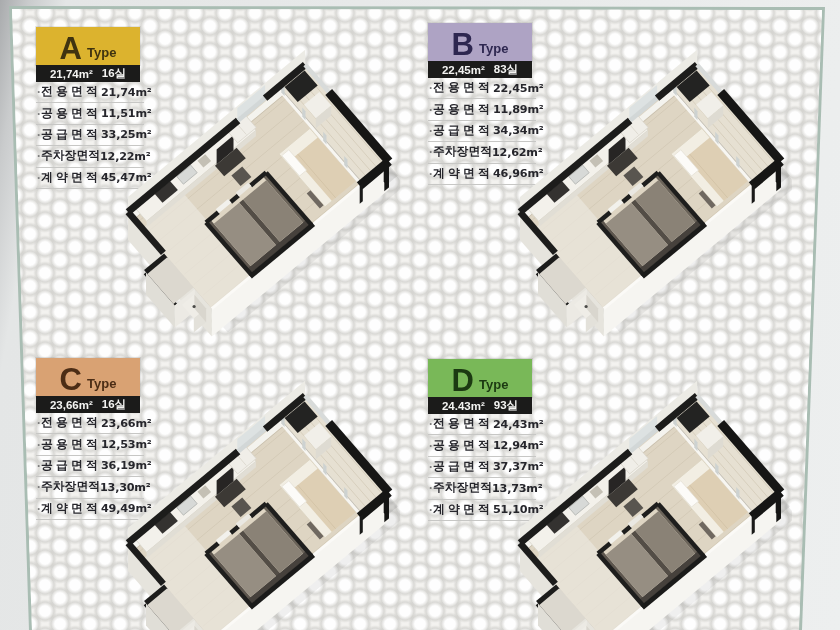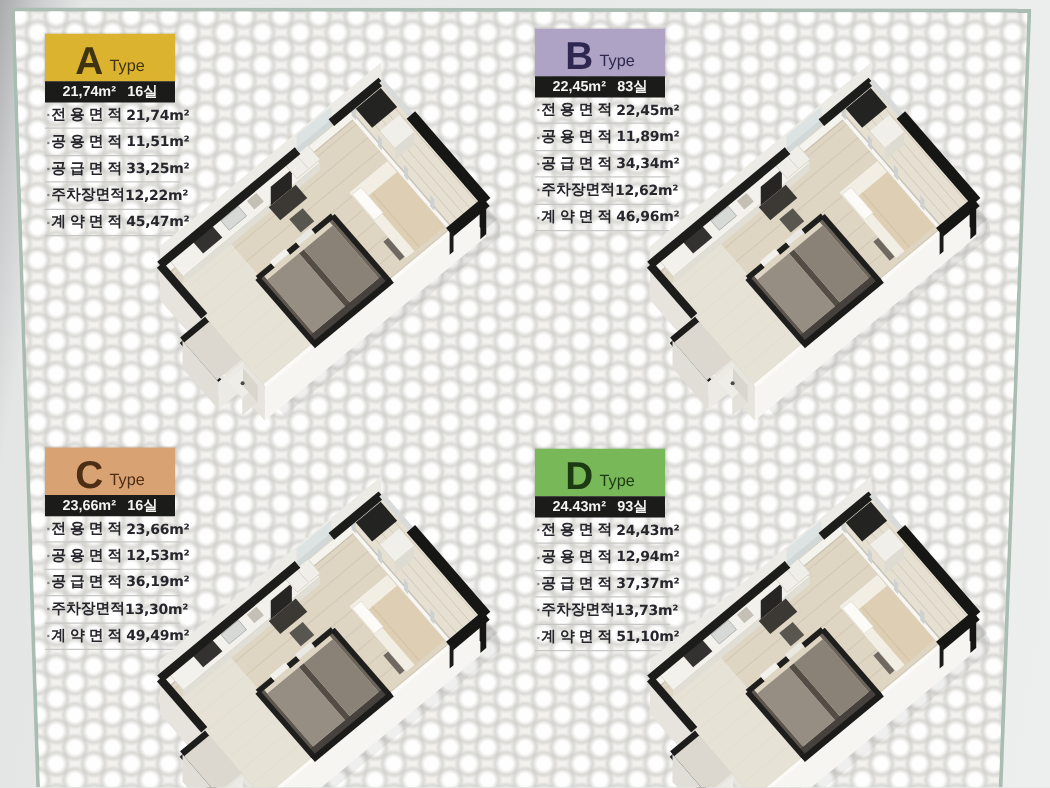--- a/index.html
+++ b/index.html
@@ -20,21 +20,21 @@
     background-color:#f3f2ef;
     background-image:
       radial-gradient(circle at 50% 50%, rgba(255,255,255,.95) 26%, rgba(168,168,164,.34) 45%, rgba(255,255,255,0) 60%),
       radial-gradient(circle at 50% 50%, rgba(255,255,255,.95) 26%, rgba(168,168,164,.34) 45%, rgba(255,255,255,0) 60%);
     background-size:30px 26px;
     background-position:0 0,15px 13px;
   }
   .panel{position:absolute;width:104px}
   .hdr{height:38px;display:flex;align-items:flex-end;justify-content:center;gap:5px;padding-bottom:3px;box-shadow:0 0 0 1px rgba(0,0,0,0.08)}
   .letter{font-size:31px;font-weight:bold;line-height:.85}
-  .word{font-size:13px;font-weight:normal;padding-bottom:2px}
+  .word{font-size:13px;font-weight:bold;padding-bottom:2px}
   .bar{height:17px;background:#1b1b1a;color:#f4f4f2;display:flex;align-items:center;justify-content:center;gap:9px;font-size:11.5px;font-weight:bold;white-space:nowrap}
   .rows{list-style:none;width:108px}
   .row{display:flex;align-items:center;height:21.4px;border-bottom:1px solid #c7c7c5;font-size:11.8px;font-weight:bold;color:#26262c}
   .dot{width:10px;color:#7e7e7e;font-size:12px;padding-left:1px}
   .lbl{display:inline-block;width:60px;white-space:nowrap}
   .val{flex:1;text-align:right;font-family:"DejaVu Sans",sans-serif;font-size:11.2px;letter-spacing:-.2px;white-space:nowrap}
   .plan{position:absolute;width:300px;height:300px}
 </style>
 </head>
 <body>

